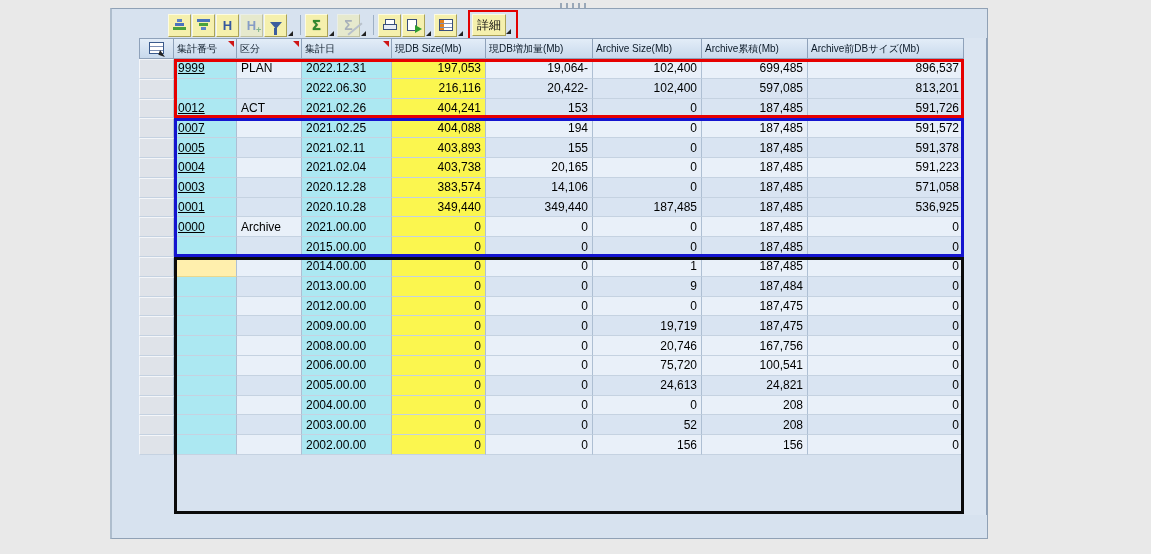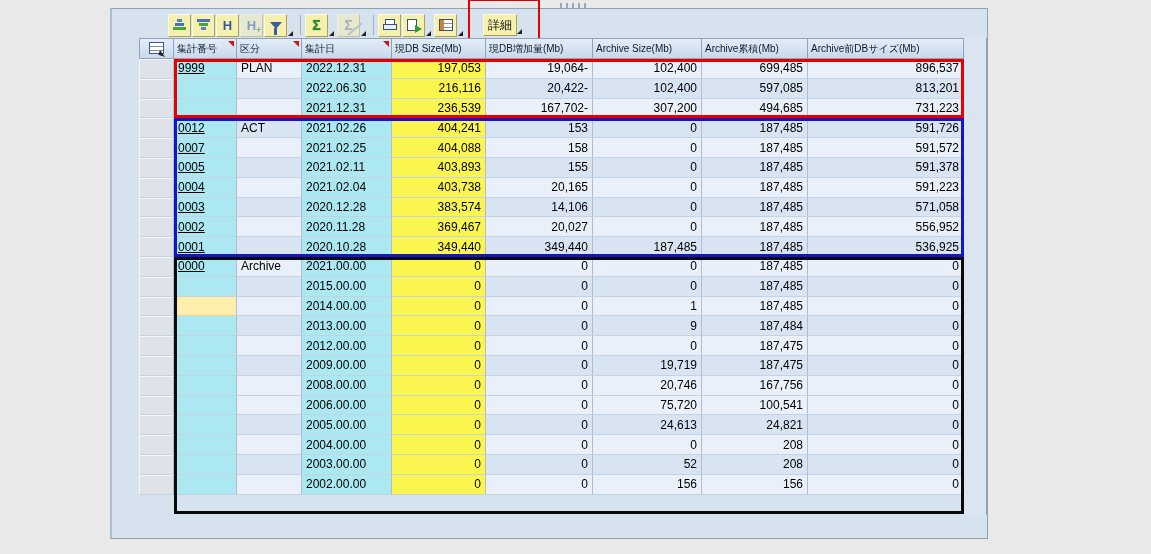--- a/index.html
+++ b/index.html
@@ -15,21 +15,21 @@
 
   
   .toolbar { position:absolute; left:56px; top:3px; height:26px; display:flex; align-items:center; }
   .tb-sep { width:1px; height:20px; background:#9fb0c4; margin:0 4px; }
   .tb-btn { width:23px; height:23px; margin-right:1px; background:#f5f0ad;
             border:1px solid #aaa258; border-top-color:#fdfbe0; border-left-color:#fdfbe0;
             display:flex; align-items:center; justify-content:center; position:relative; cursor:pointer; }
   .tb-btn.disabled { opacity:.5; }
   .dd-arrow { width:0; height:0; border-left:5px solid transparent; border-bottom:5px solid #222;
               align-self:flex-end; margin:0 3px 2px 0; }
-  .detail-wrap { display:flex; align-items:center; border:2px solid #e30000; padding:13px; margin-left:2px; }
+  .detail-wrap { display:flex; align-items:center; border:2px solid #e30000; padding:2px; margin-left:2px; }
   .detail-btn { height:22px; padding:0 4px; background:#f5f0ad; border:1px solid #aaa258;
                 border-top-color:#fdfbe0; border-left-color:#fdfbe0;
                 font-size:12px; color:#111; display:flex; align-items:center; cursor:pointer; }
 
   
   .ic { display:block; position:relative; }
   .ic-sort-asc { width:13px; height:12px; }
   .ic-sort-asc i { display:block; margin:0 auto 1px; height:3px; }
   .ic-sort-asc i:nth-child(1){ width:5px;  background:#5b82c9; }
   .ic-sort-asc i:nth-child(2){ width:9px;  background:#4a72bd; }
@@ -235,49 +235,38 @@
               <td class="csel"></td>
               <td class="ckey"></td>
               <td class="ccat"></td>
               <td class="ckey">2022.06.30</td>
               <td class="cyellow">216,116</td>
               <td class="cnum">20,422-</td>
               <td class="cnum">102,400</td>
               <td class="cnum">597,085</td>
               <td class="cnum">813,201</td>
             </tr>
-            <tr class="r-light">
-              <td class="csel"></td>
-              <td class="ckey"></td>
-              <td class="ccat"></td>
-              <td class="ckey">2021.12.31</td>
-              <td class="cyellow">236,539</td>
-              <td class="cnum">167,702-</td>
-              <td class="cnum">307,200</td>
-              <td class="cnum">494,685</td>
-              <td class="cnum">731,223</td>
-            </tr>
             <tr class="r-dark">
               <td class="csel"></td>
               <td class="ckey"><span class="id-link">0012</span></td>
               <td class="ccat">ACT</td>
               <td class="ckey">2021.02.26</td>
               <td class="cyellow">404,241</td>
               <td class="cnum">153</td>
               <td class="cnum">0</td>
               <td class="cnum">187,485</td>
               <td class="cnum">591,726</td>
             </tr>
             <tr class="r-light">
               <td class="csel"></td>
               <td class="ckey"><span class="id-link">0007</span></td>
               <td class="ccat"></td>
               <td class="ckey">2021.02.25</td>
               <td class="cyellow">404,088</td>
-              <td class="cnum">158</td>
+              <td class="cnum">194</td>
               <td class="cnum">0</td>
               <td class="cnum">187,485</td>
               <td class="cnum">591,572</td>
             </tr>
             <tr class="r-dark">
               <td class="csel"></td>
               <td class="ckey"><span class="id-link">0005</span></td>
               <td class="ccat"></td>
               <td class="ckey">2021.02.11</td>
               <td class="cyellow">403,893</td>
@@ -300,31 +289,20 @@
             <tr class="r-dark">
               <td class="csel"></td>
               <td class="ckey"><span class="id-link">0003</span></td>
               <td class="ccat"></td>
               <td class="ckey">2020.12.28</td>
               <td class="cyellow">383,574</td>
               <td class="cnum">14,106</td>
               <td class="cnum">0</td>
               <td class="cnum">187,485</td>
               <td class="cnum">571,058</td>
-            </tr>
-            <tr class="r-light">
-              <td class="csel"></td>
-              <td class="ckey"><span class="id-link">0002</span></td>
-              <td class="ccat"></td>
-              <td class="ckey">2020.11.28</td>
-              <td class="cyellow">369,467</td>
-              <td class="cnum">20,027</td>
-              <td class="cnum">0</td>
-              <td class="cnum">187,485</td>
-              <td class="cnum">556,952</td>
             </tr>
             <tr class="r-dark">
               <td class="csel"></td>
               <td class="ckey"><span class="id-link">0001</span></td>
               <td class="ccat"></td>
               <td class="ckey">2020.10.28</td>
               <td class="cyellow">349,440</td>
               <td class="cnum">349,440</td>
               <td class="cnum">187,485</td>
               <td class="cnum">187,485</td>

